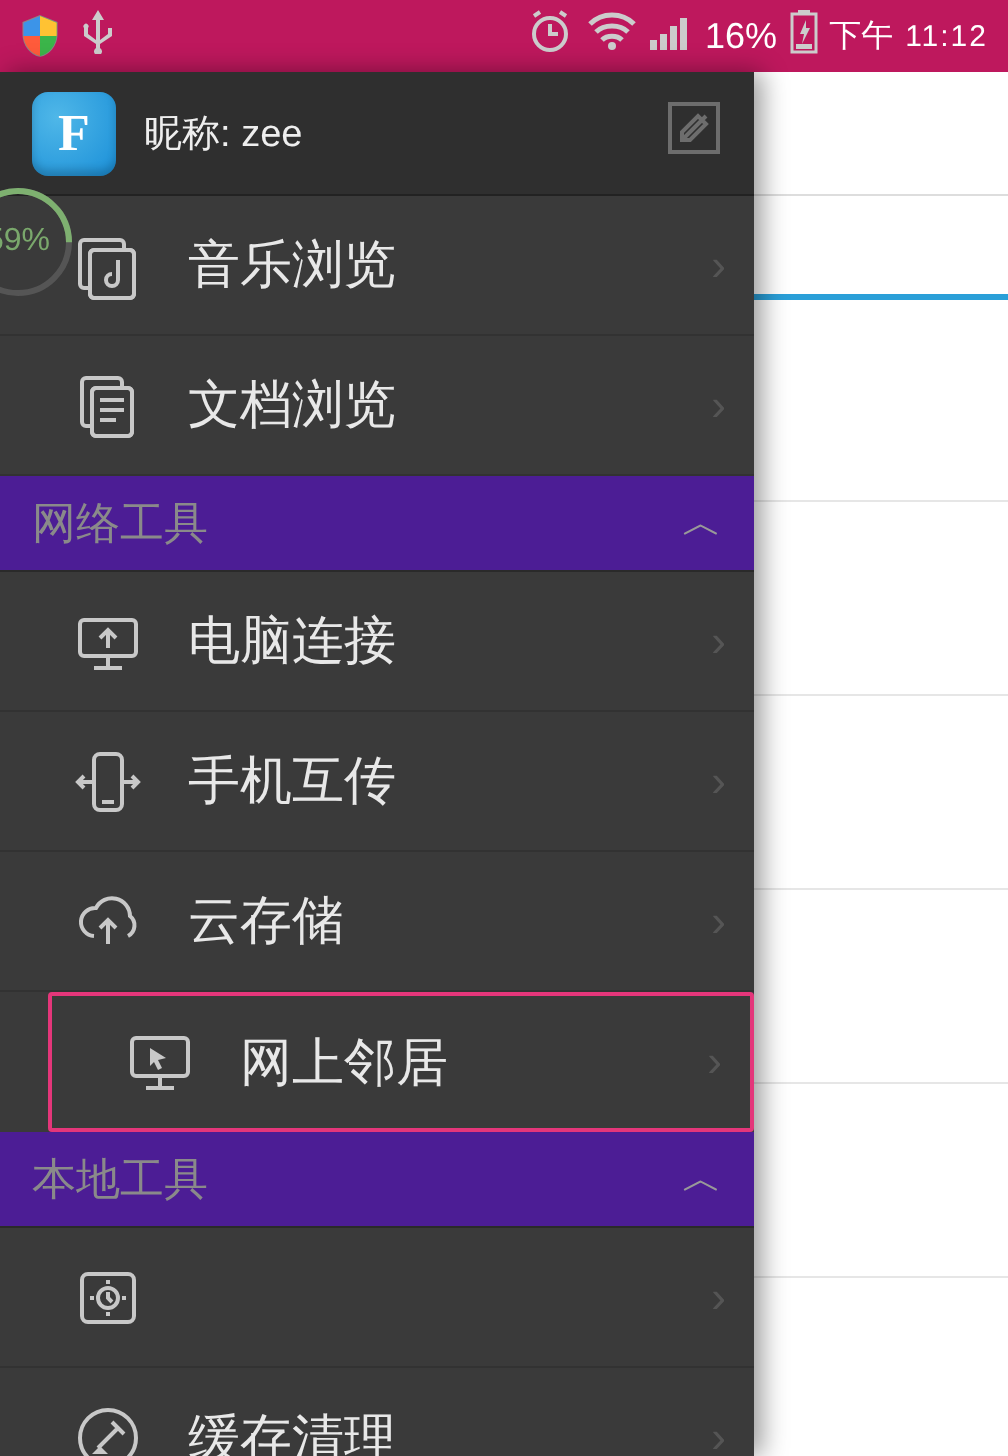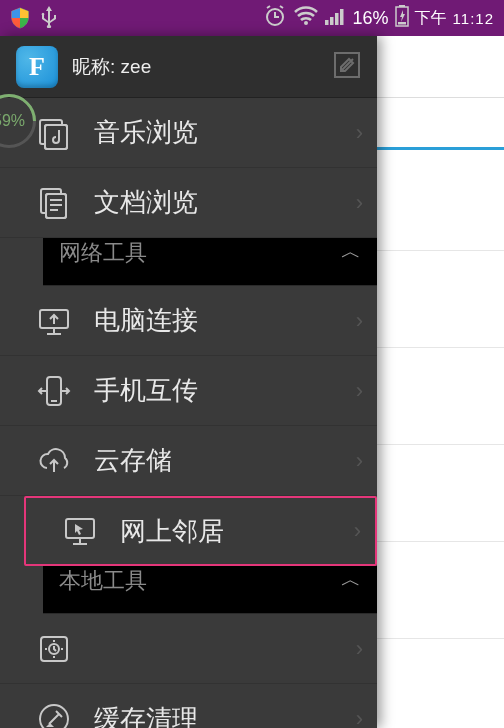--- a/index.html
+++ b/index.html
@@ -1,20 +1,20 @@
 <!DOCTYPE html>
 <html><head>
 <meta charset="utf-8">
 <style>
   * { margin: 0; padding: 0; box-sizing: border-box; }
   html, body { width: 504px; height: 728px; font-family: "Microsoft YaHei", sans-serif; background: #fff; overflow: hidden; }
   .root { position: relative; width: 504px; height: 728px; }
 
   
-  .status-bar { height: 36px; background: #701a75; color: #fff; display: flex; align-items: center; padding: 0 10px; font-size: 18px; }
+  .status-bar { height: 36px; background: #be185d; color: #fff; display: flex; align-items: center; padding: 0 10px; font-size: 18px; }
   .status-left { display: flex; align-items: center; gap: 10px; }
   .status-right { margin-left: auto; display: flex; align-items: center; gap: 6px; }
   .status-right .pct { font-size: 18px; }
   .status-right .time { font-size: 15px; letter-spacing: 1px; }
   .shield-icon { width: 20px; height: 22px; position: relative; }
   .shield-icon svg { width: 100%; height: 100%; }
   .usb-icon { font-size: 20px; color: #ddd; }
   .wifi-icon, .alarm-icon, .signal-icon, .battery-icon { color: #ddd; }
   .signal-icon svg { width: 22px; height: 18px; }
   .battery-icon svg { width: 14px; height: 22px; }
@@ -35,21 +35,21 @@
   .progress-circle::before { content:''; position:absolute; inset:-3px; border-radius:50%; border:3px solid transparent; border-top-color:#7eb070; border-left-color:#7eb070; transform: rotate(45deg); }
 
   
   .menu-item { height: 70px; display: flex; align-items: center; padding: 0 36px; gap: 22px; font-size: 26px; color: #e8e8e8; border-bottom: 1px solid #323232; position: relative; cursor: pointer; }
   .menu-item .chev { position:absolute; right:14px; color:#555; font-size:22px; }
   .menu-item .mi-icon { width: 36px; height: 36px; display:flex; align-items:center; justify-content:center; color:#bdbdbd; }
   .menu-item .mi-icon svg { width: 34px; height: 34px; stroke: #c8c8c8; fill: none; stroke-width: 2; }
   .menu-item.highlight { border: 2px solid #e4367a; border-radius: 2px; margin-left: 24px; }
 
   
-  .section-header { height: 48px; display:flex; padding: 0 16px; font-size: 22px; color: #8a8a8a; background: #000000; border-bottom: 1px solid #2a2a2a; position:relative; cursor:pointer;margin-left:43px;}
+  .section-header { height: 48px; display:flex; align-items:center; padding: 0 16px; font-size: 22px; color: #8a8a8a; background: #4c1d95; border-bottom: 1px solid #2a2a2a; position:relative; cursor:pointer;}
   .section-header .caret { position:absolute; right:16px; color:#999; font-size:20px; }
 
   
   .rp-header { height: 62px; display:flex; align-items:center; padding: 0 8px; gap: 8px; border-bottom:1px solid #ddd; }
   .hamburger { color:#2a9fd8; font-size:30px; }
   .rp-badge { width:42px; height:42px; background: radial-gradient(circle at 30% 30%, #4fb7e8, #1a8fd8); border-radius:8px; display:flex; align-items:center; justify-content:center; color:#fff; font-family:Georgia,serif; font-size:26px; font-weight:bold; }
   .rp-title { font-size:28px; color:#333; margin-left:6px; }
 
   .rp-tab { height:52px; display:flex; align-items:center; justify-content:center; color:#2a9fd8; font-size:24px; border-bottom:3px solid #2a9fd8; }
 

